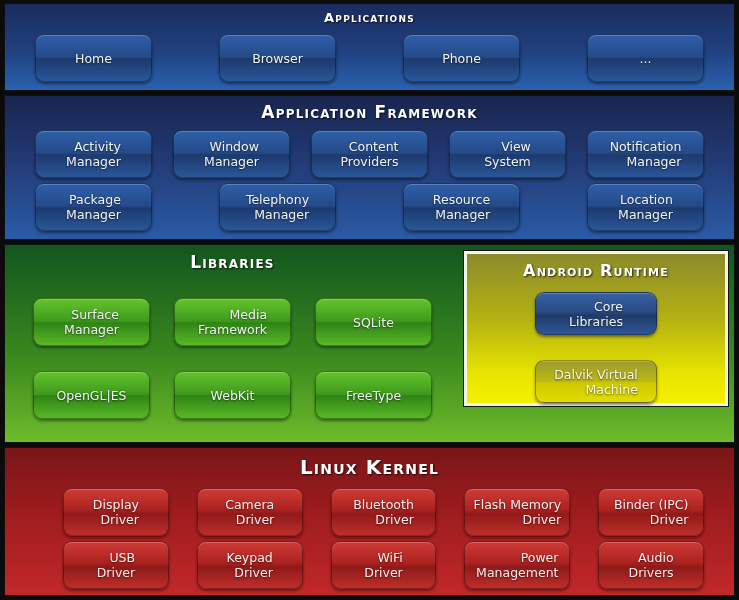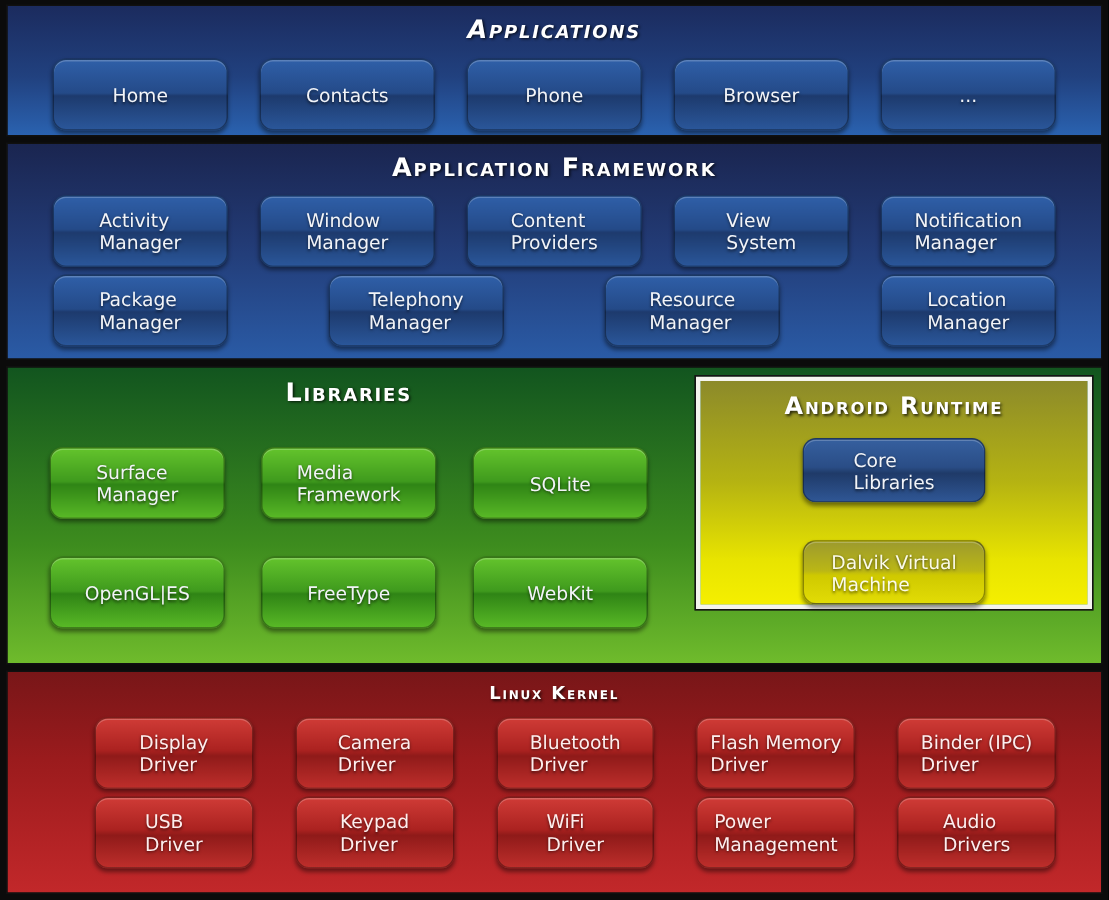--- a/index.html
+++ b/index.html
@@ -51,41 +51,40 @@
     box-sizing: border-box;
   }
 
   .pill {
     width: 117px;
     height: 48px;
     border-radius: 9px;
     display: flex;
     align-items: center;
     justify-content: center;
-    text-align: left;
+    text-align: right;
     color: #f2f4f8;
     font-size: 12.5px;
     line-height: 15px;
     box-sizing: border-box;
     text-shadow: 0px 1px 2px rgba(0,0,0,0.6);
     box-shadow: 0 2px 3px rgba(0,0,0,0.45),
                 inset 0 1px 0 rgba(255,255,255,0.22);
     border: 1px solid rgba(0,0,0,0.35);
   }
 
   
   #applications {
     height: 89px;
     background: linear-gradient(to bottom, #1b2b5e 0%, #21417f 55%, #2a62b0 100%);
   }
   #applications .layer-title {
-    font-size: 17px;
+    font-size: 13px;
     padding-top: 6px;
     padding-bottom: 9px;
-    font-style: italic;
   }
   .pill-blue {
     background: linear-gradient(to bottom, #2f5fa8 0%, #244a88 48%, #1d3a6d 52%, #2a5699 100%);
   }
 
   
   #framework {
     height: 146px;
     background: linear-gradient(to bottom, #1a2550 0%, #223a74 45%, #2a5ba6 100%);
   }
@@ -163,43 +162,42 @@
     background: linear-gradient(to bottom, #9c9a2e 0%, #bbb715 48%, #cfc900 55%, #e2dc05 100%);
     color: #fbfbe8;
   }
 
   
   #kernel {
     height: 150px;
     background: linear-gradient(to bottom, #781618 0%, #9b1b1d 40%, #c2282a 100%);
   }
   #kernel .layer-title {
-    font-size: 12px;
+    font-size: 20px;
     padding-top: 7px;
     padding-bottom: 9px;
   }
   #kernel .row + .row { margin-top: 5px; }
   .pill-red {
     background: linear-gradient(to bottom, #cf3b36 0%, #ab2220 46%, #8f1a19 54%, #bd2e2b 100%);
     color: #fdeeee;
     margin-left: 28px;
   }
 </style>
 </head>
 <body>
 
 <div id="diagram">
 
   <section class="layer" id="applications">
     <div class="layer-title">Applications</div>
     <div class="row">
       <div class="pill pill-blue">Home</div>
-      <div class="pill pill-blue">Contacts</div>
+      <div class="pill pill-blue">Browser</div>
       <div class="pill pill-blue">Phone</div>
-      <div class="pill pill-blue">Browser</div>
       <div class="pill pill-blue">...</div>
     </div>
   </section>
 
   <section class="layer" id="framework">
     <div class="layer-title">Application Framework</div>
     <div class="row">
       <div class="pill pill-blue">Activity<br>Manager</div>
       <div class="pill pill-blue">Window<br>Manager</div>
       <div class="pill pill-blue">Content<br>Providers</div>
@@ -218,22 +216,22 @@
 
     <div id="libraries">
       <div class="layer-title">Libraries</div>
       <div class="row">
         <div class="pill pill-green">Surface<br>Manager</div>
         <div class="pill pill-green">Media<br>Framework</div>
         <div class="pill pill-green">SQLite</div>
       </div>
       <div class="row">
         <div class="pill pill-green">OpenGL|ES</div>
+        <div class="pill pill-green">WebKit</div>
         <div class="pill pill-green">FreeType</div>
-        <div class="pill pill-green">WebKit</div>
       </div>
       <div class="row">
         <div class="pill pill-green">SSL</div>
         <div class="pill pill-green">libc</div>
       </div>
     </div>
 
     <div id="runtime-wrap">
       <div id="runtime">
         <div class="layer-title">Android Runtime</div>

